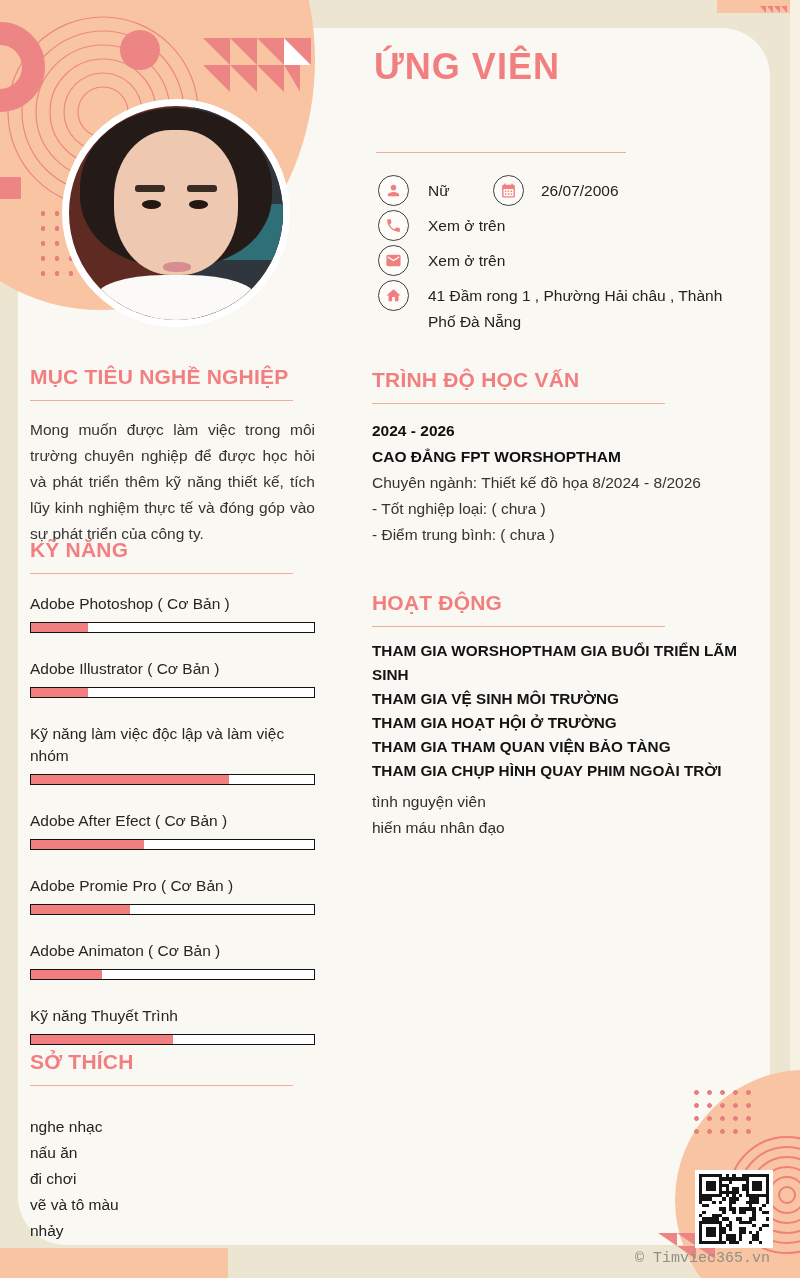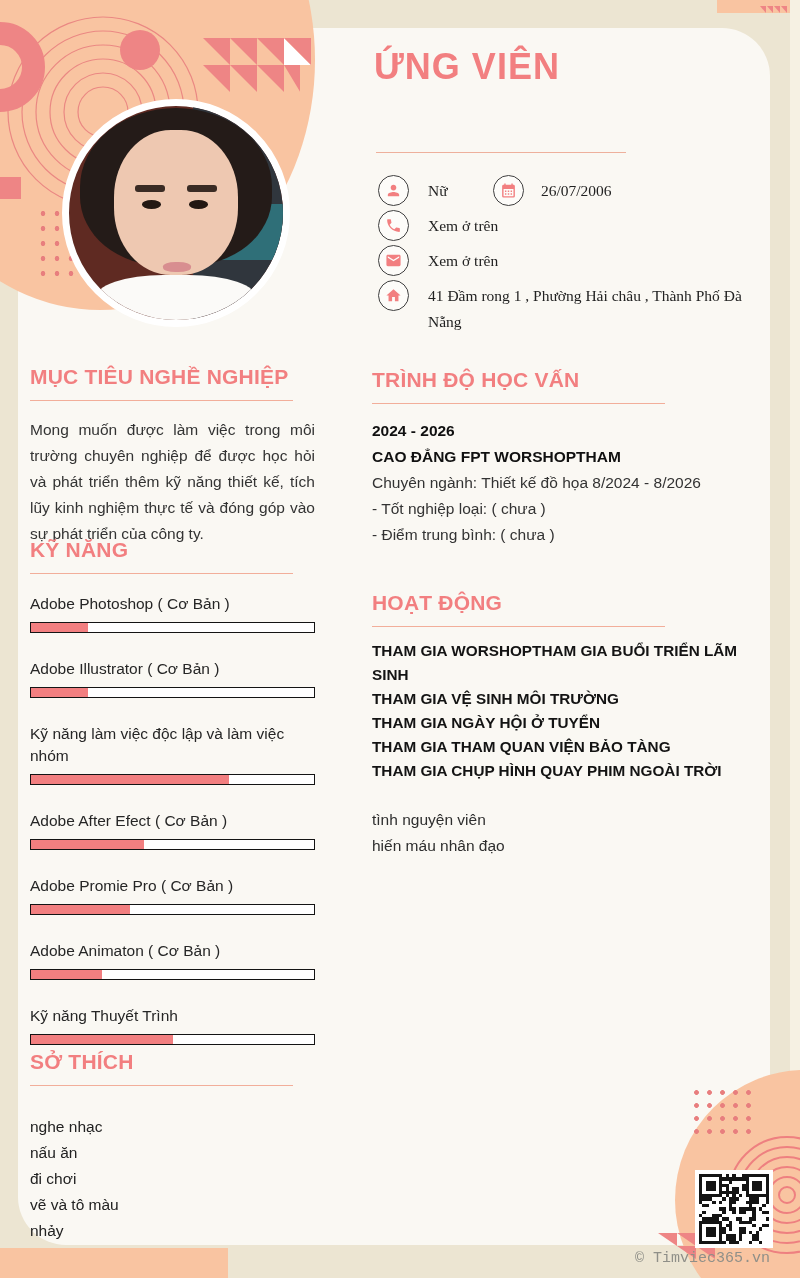--- a/index.html
+++ b/index.html
@@ -66,21 +66,21 @@
   
   .content{position:absolute;inset:0;z-index:10;}
   .title{position:absolute;left:374px;top:46px;font-size:36px;font-weight:800;letter-spacing:1px;color:var(--accent);}
   .subtitle{position:absolute;left:374px;top:110px;font-size:17.5px;font-weight:800;color:#111116;letter-spacing:.2px;}
   .subtitle-rule{position:absolute;left:376px;top:152px;width:250px;height:1px;background:#eeb09c;}
 
   .contact{position:absolute;left:378px;top:175px;width:392px;}
   .crow{display:flex;align-items:flex-start;margin-bottom:4px;}
   .ic{width:31px;height:31px;border:1.6px solid #3f3f3f;border-radius:50%;background:#fdfcf9;display:flex;align-items:center;justify-content:center;flex:0 0 auto;}
   .ic svg{width:17px;height:17px;fill:var(--accent);}
-  .cval{margin-left:19px;font-size:15.5px;color:var(--ink);line-height:31px;font-family:Liberation Serif, serif;}
+  .cval{margin-left:19px;font-size:15.5px;color:var(--ink);line-height:31px;}
   .cval.gender{width:65px;margin-left:19px;}
   .cval.date{margin-left:17px;}
   .cval.addr{line-height:26px;padding-top:3px;width:318px;}
 
   h2.sec{font-size:21px;font-weight:800;color:var(--accent);letter-spacing:.2px;}
   .rule{height:1px;background:var(--rule);margin-top:11px;}
   .sec-left .rule{width:263px;}
   .sec-right .rule{width:293px;}
   .sec-left{position:absolute;left:30px;width:285px;}
   .sec-right{position:absolute;left:372px;width:380px;}
@@ -93,21 +93,21 @@
   .skill-bar{margin-top:7px;height:11px;border:1.7px solid #141414;background:#fff;}
   .skill-fill{height:100%;background:var(--accent);}
 
   .edu-line{font-size:15.5px;line-height:26px;color:#333;}
   .edu-line.b{font-weight:800;color:#101010;}
   .edu-block{margin-top:14px;}
 
   .act-block{margin-top:12px;}
   .act-bold{font-size:15.3px;font-weight:800;color:#131313;line-height:24px;}
   .act-reg{font-size:15.5px;color:#2e2e2e;line-height:26px;}
-  .act-reg-block{margin-top:24px;}
+  .act-reg-block{margin-top:6px;}
 
   .hobby{font-size:15.5px;color:#222;line-height:26px;}
   .hobby-block{margin-top:28px;}
 </style>
 </head>
 <body>
 
 <div id="page">
 
   <div class="right-sliver"></div>
@@ -555,21 +555,21 @@
         <div class="edu-line">- Điểm trung bình: ( chưa )</div>
       </div>
     </div>
 
     <div class="sec-right" style="top:591px">
       <h2 class="sec">HOẠT ĐỘNG</h2>
       <div class="rule"></div>
       <div class="act-block">
         <div class="act-bold">THAM GIA WORSHOPTHAM GIA BUỔI TRIỂN LÃM SINH</div>
         <div class="act-bold">THAM GIA VỆ SINH MÔI TRƯỜNG</div>
-        <div class="act-bold">THAM GIA NGÀY HỘI Ở TUYỂN</div>
+        <div class="act-bold">THAM GIA HOẠT HỘI Ở TRƯỜNG</div>
         <div class="act-bold">THAM GIA THAM QUAN VIỆN BẢO TÀNG</div>
         <div class="act-bold">THAM GIA CHỤP HÌNH QUAY PHIM NGOÀI TRỜI</div>
         <div class="act-reg-block">
           <div class="act-reg">tình nguyện viên</div>
           <div class="act-reg">hiến máu nhân đạo</div>
         </div>
       </div>
     </div>
   </div>
 

